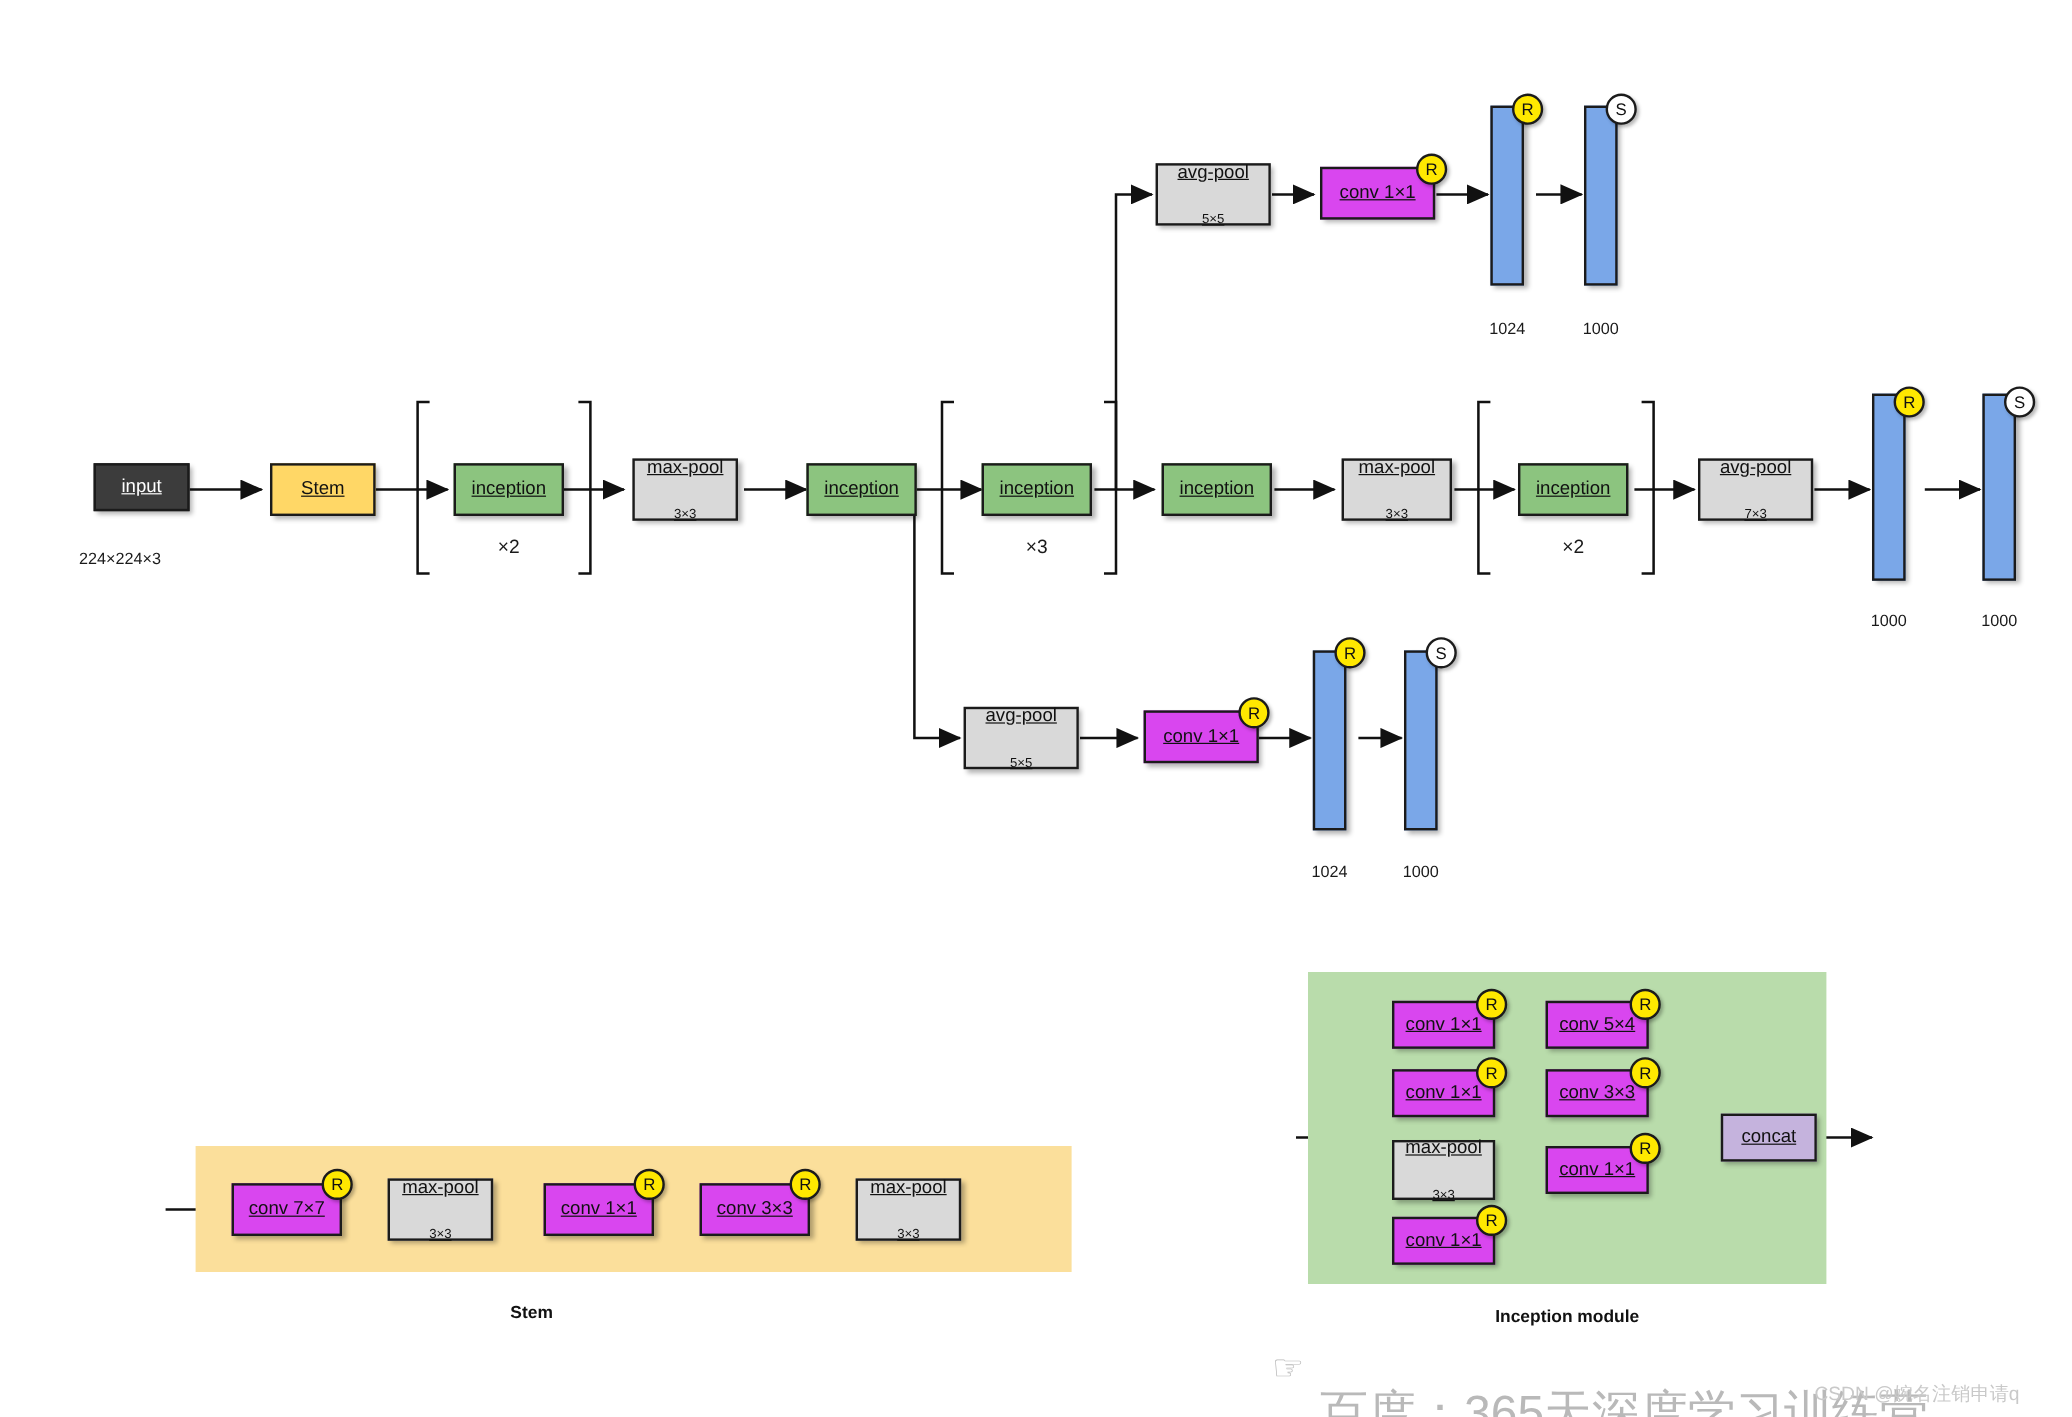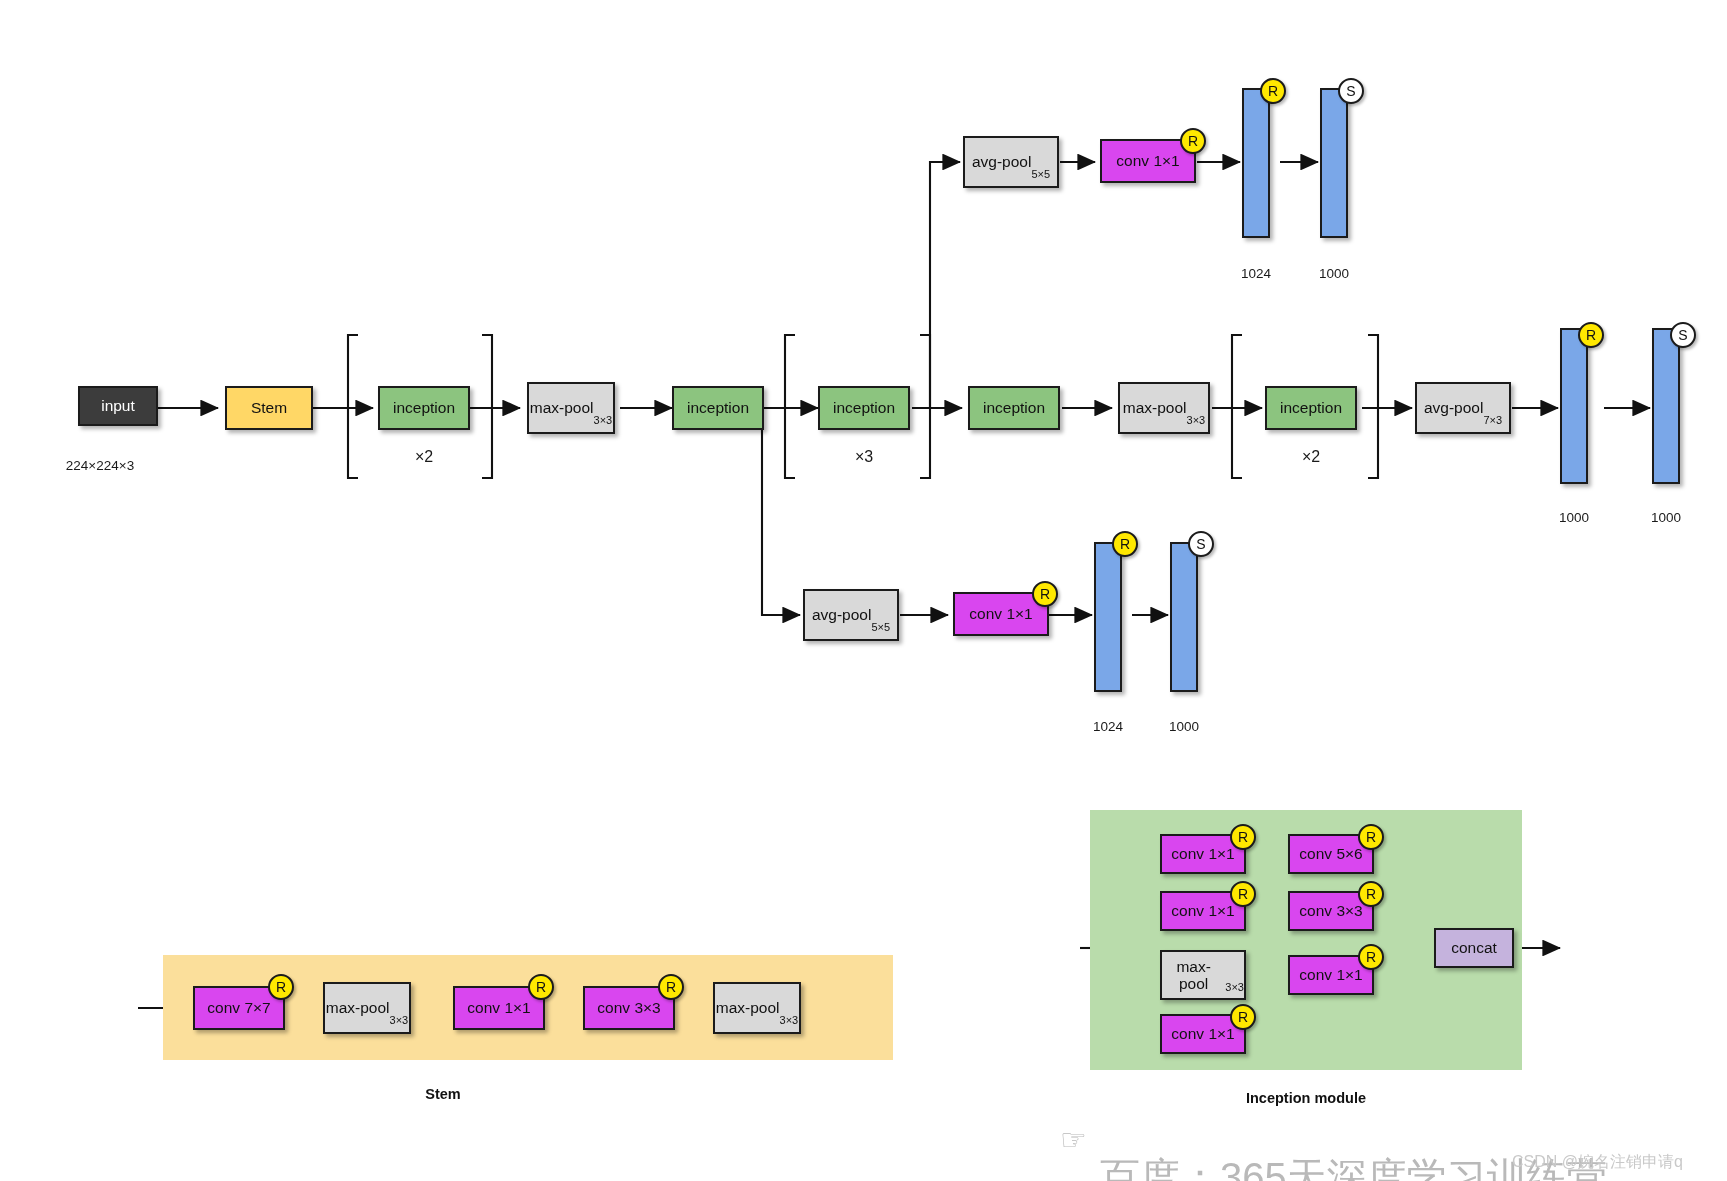--- a/index.html
+++ b/index.html
@@ -26,29 +26,30 @@
     height: 1181px;
     pointer-events: none;
   }
 
   
   .node {
     position: absolute;
     box-sizing: border-box;
     border: 2px solid #1b1b1b;
     display: flex;
-    flex-direction: row;
+    flex-direction: column;
     align-items: center;
     justify-content: center;
     font-size: 15.5px;
     color: #111111;
     line-height: 1.12;
     text-align: center;
     box-shadow: 3px 3px 4px rgba(0,0,0,0.30);
     z-index: 5;
+    text-decoration: underline;
   }
   .node .l2 { font-size: 11px; margin-top: 24px; }
 
   .n-input  { background: #3c3c3c; color: #ffffff; }
   .n-stem   { background: #ffd766; }
   .n-incep  { background: #8cc47f; }
   .n-pool   { background: #d9d9d9; }
   .n-conv   { background: #d946ef; }
   .n-concat { background: #c5b3dd; }
 
@@ -355,21 +356,21 @@
   <div class="panel panel-incep" style="left:1090px; top:810px; width:432px; height:260px;"></div>
 
   <div class="node n-conv" style="left:1160px; top:834px; width:86px; height:40px;">
     <span>conv 1×1</span>
   </div>
   <div class="badge badge-r" style="left:1230px; top:824px;">
     <span>R</span>
   </div>
 
   <div class="node n-conv" style="left:1288px; top:834px; width:86px; height:40px;">
-    <span>conv 5×6</span>
+    <span>conv 5×4</span>
   </div>
   <div class="badge badge-r" style="left:1358px; top:824px;">
     <span>R</span>
   </div>
 
   <div class="node n-conv" style="left:1160px; top:891px; width:86px; height:40px;">
     <span>conv 1×1</span>
   </div>
   <div class="badge badge-r" style="left:1230px; top:881px;">
     <span>R</span>

